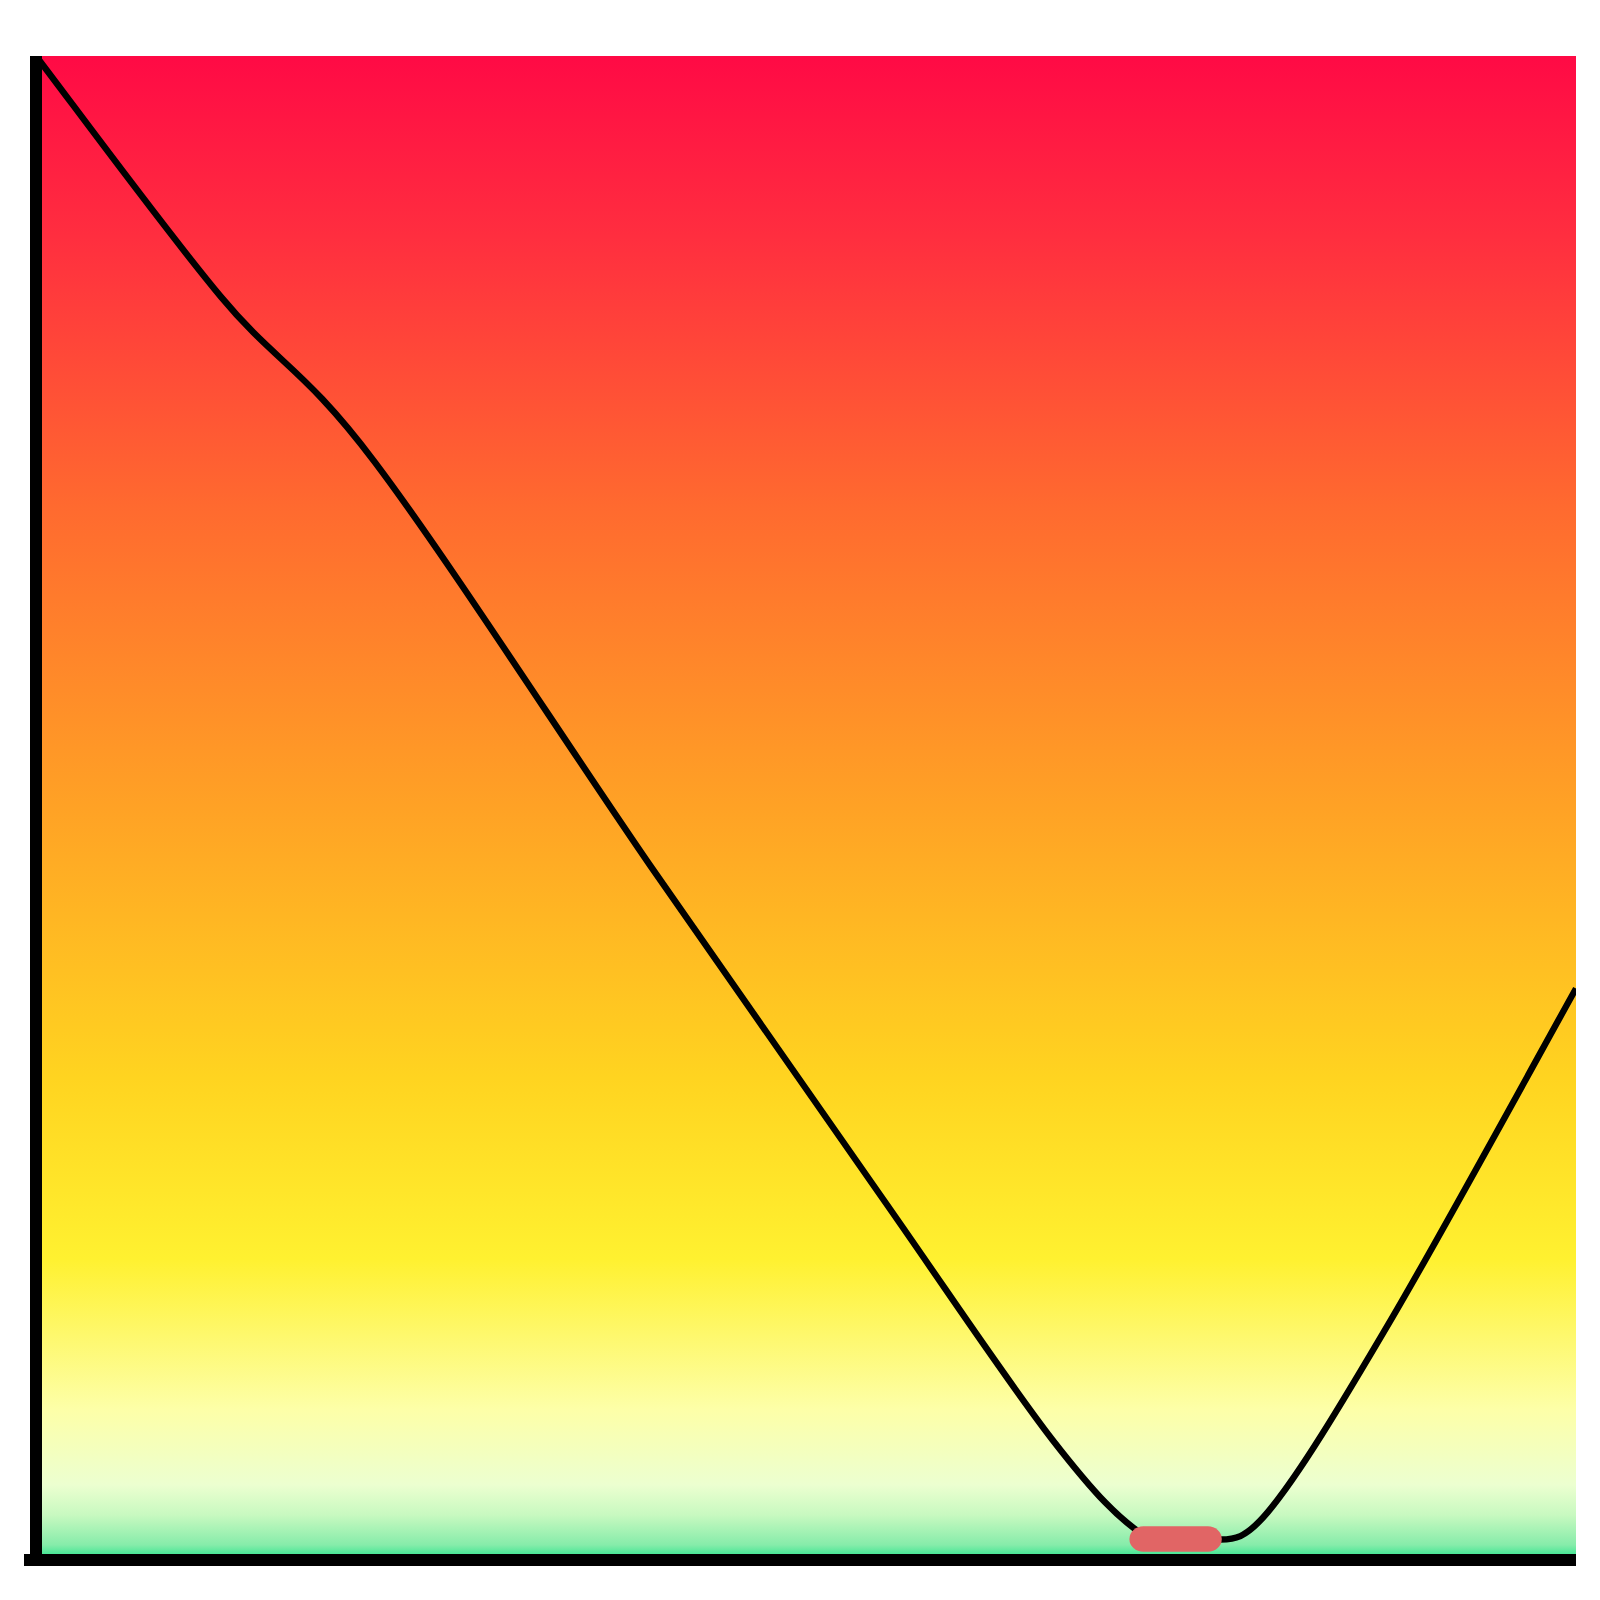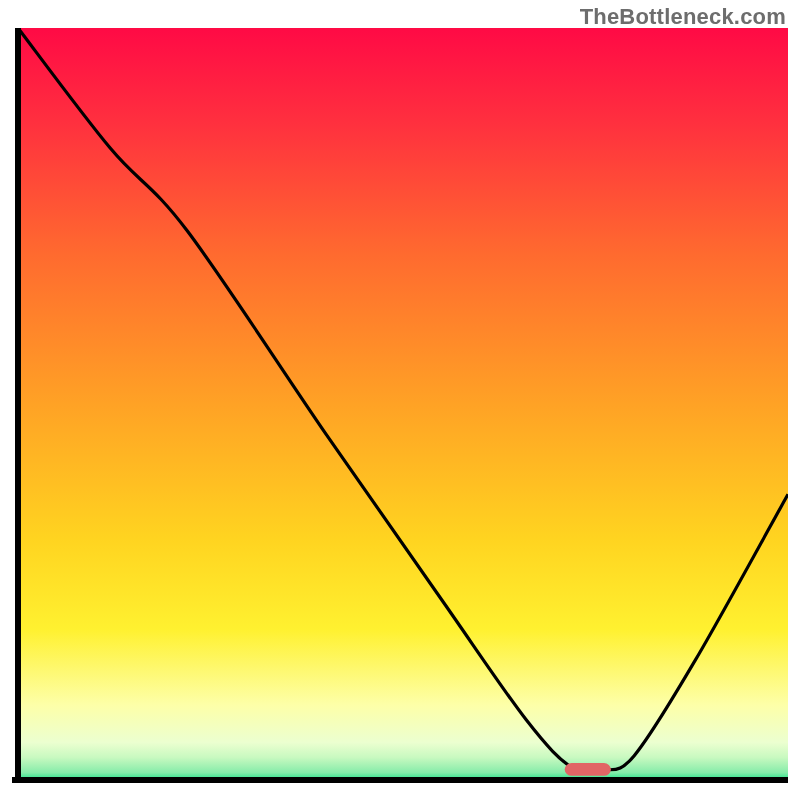--- a/index.html
+++ b/index.html
@@ -35,21 +35,20 @@
   }
   svg {
     display: block;
     width: 100%;
     height: 100%;
   }
 </style>
 </head>
 <body>
 <div class="wrap">
-  <div class="watermark">TheBottleneck.com</div>
   <div class="plot-frame">
     <svg viewBox="0 0 776 758">
 
       <defs>
         <linearGradient id="gradBG" x1="0" y1="0" x2="0" y2="1">
           <stop offset="0%" stop-color="#ff0a45"></stop>
           <stop offset="12%" stop-color="#ff2e3f"></stop>
           <stop offset="30%" stop-color="#ff6a2f"></stop>
           <stop offset="50%" stop-color="#ffa225"></stop>
           <stop offset="68%" stop-color="#ffd420"></stop>

